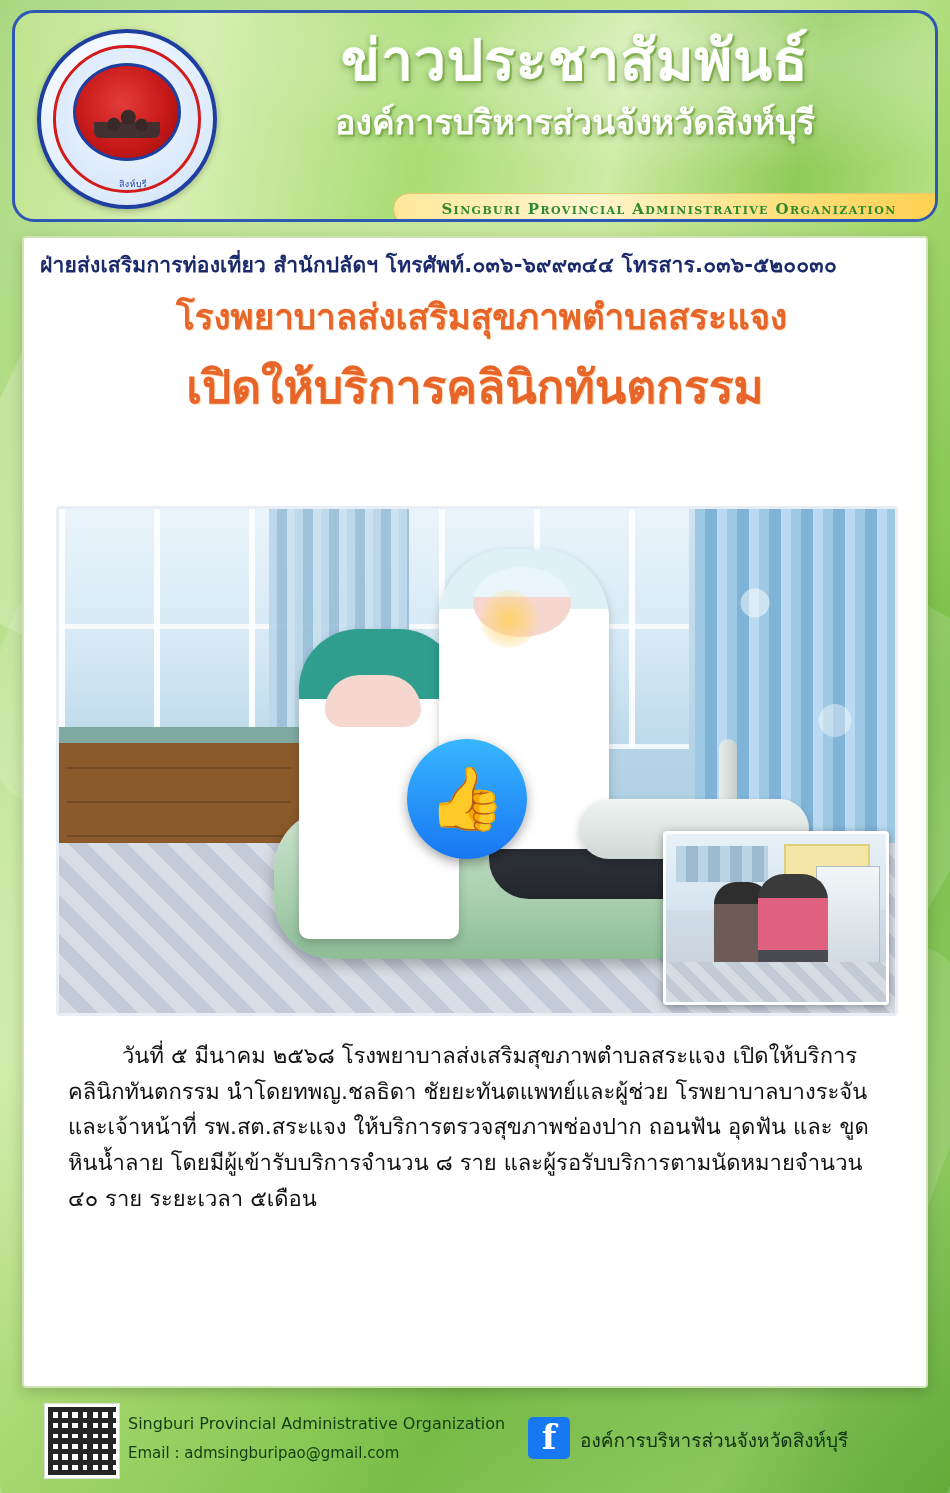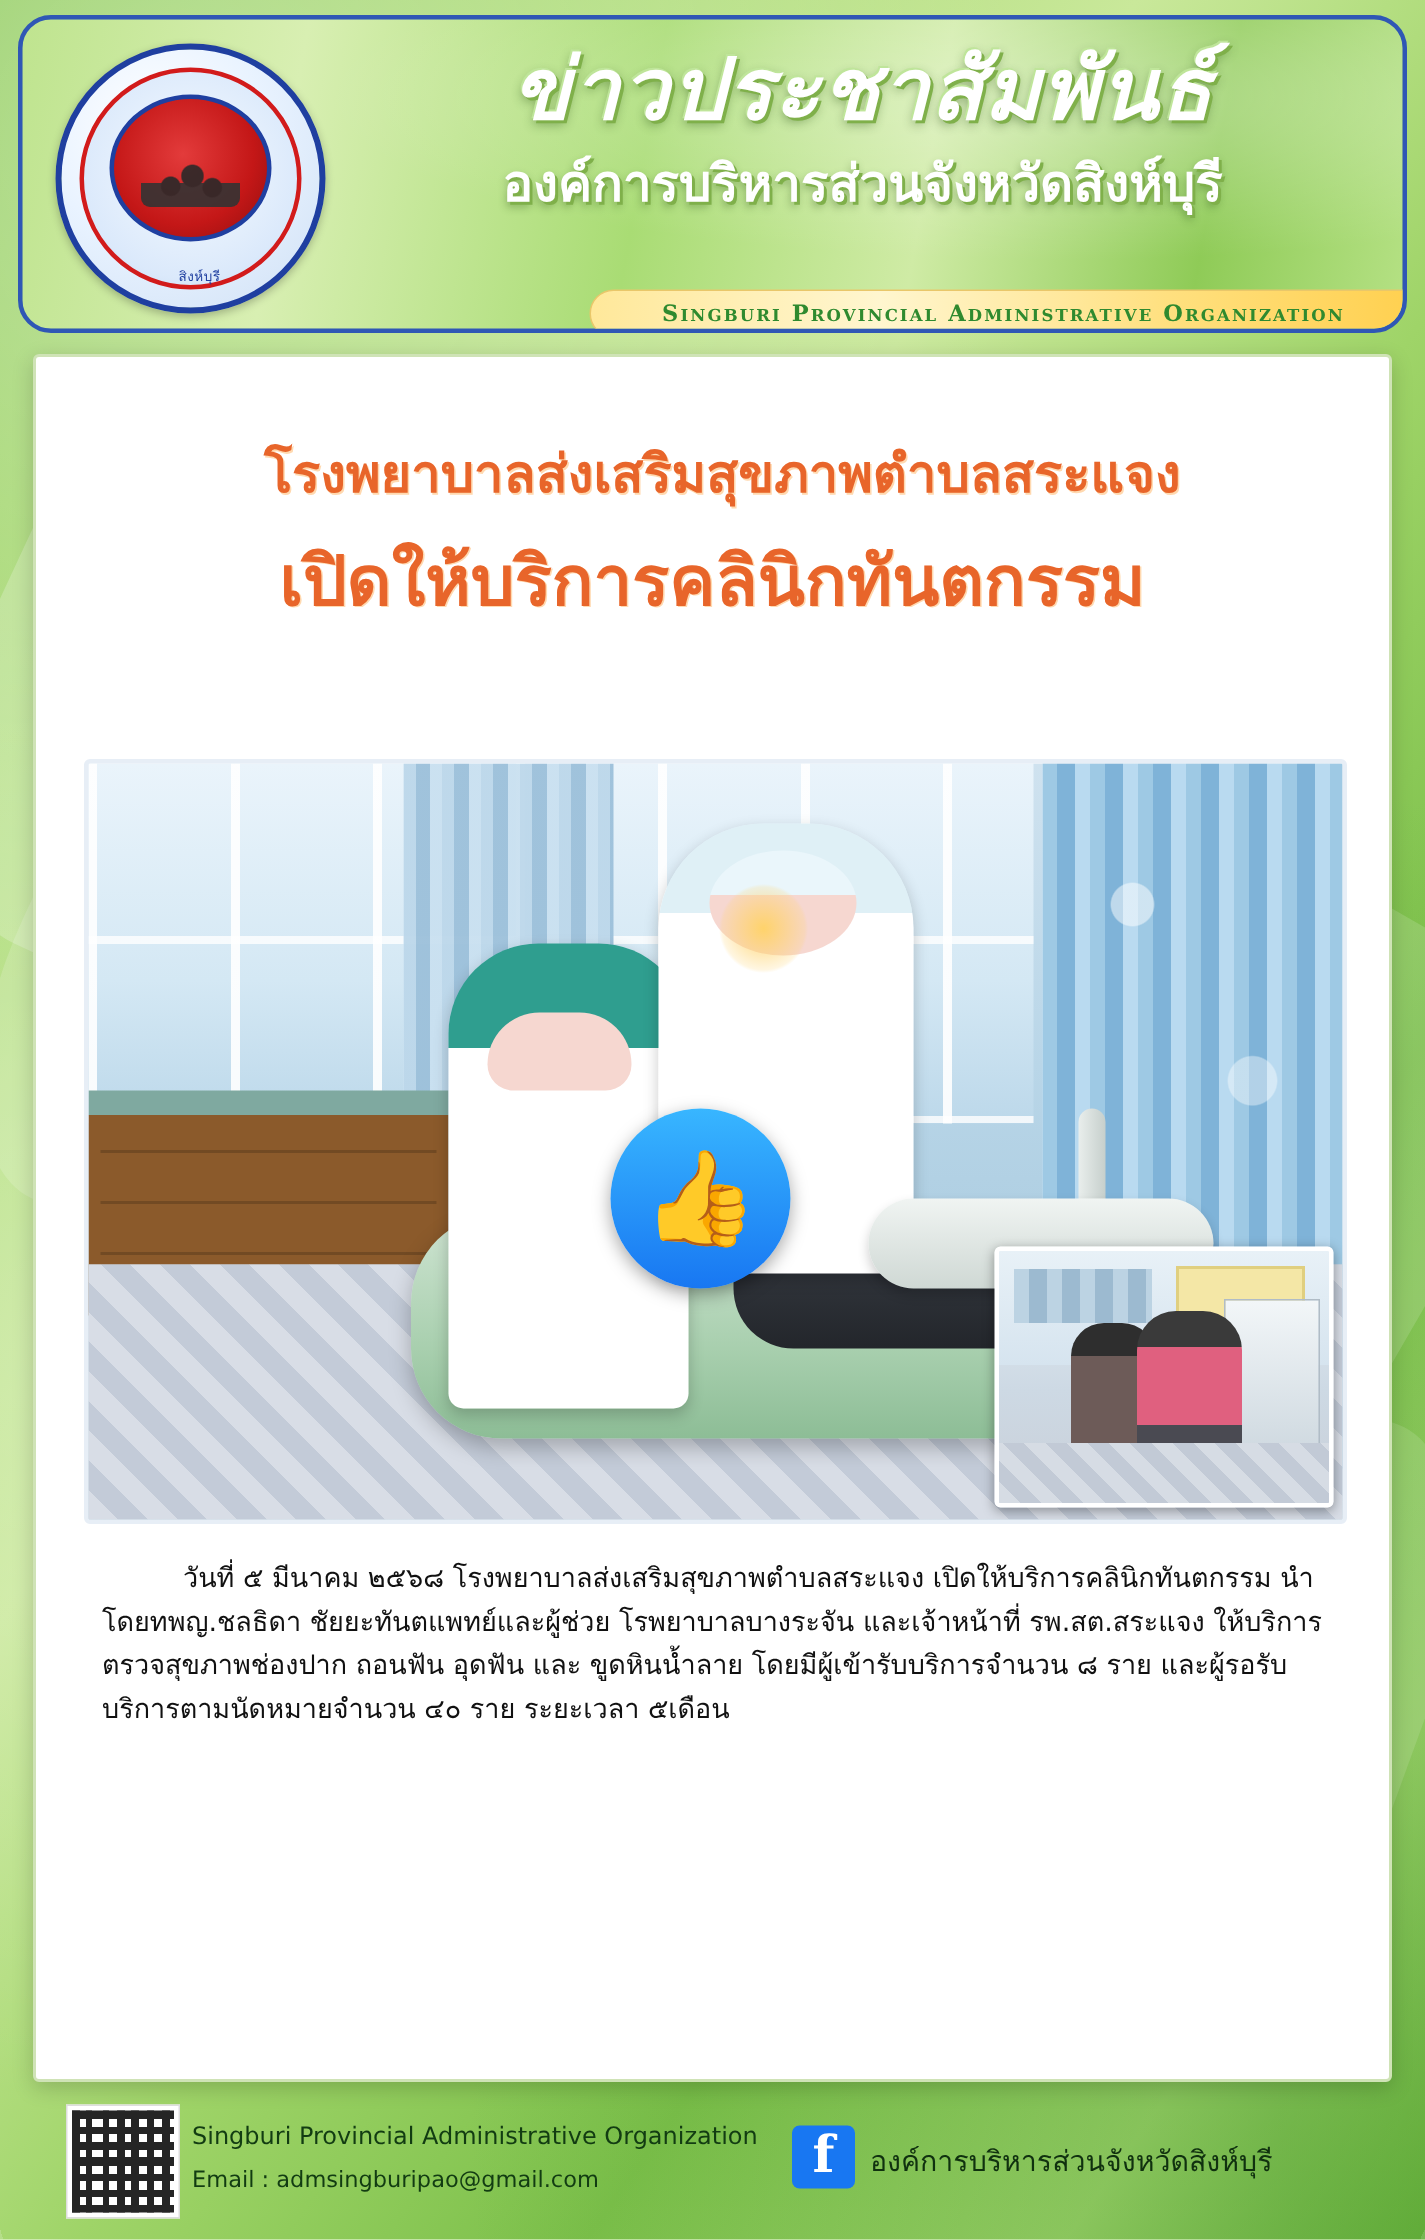--- a/index.html
+++ b/index.html
@@ -94,21 +94,20 @@
   .title-wrap { position:absolute; left: 218px; top: 18px; right: 18px; }
   .title-main {
     font-family: "DejaVu Sans", sans-serif;
     font-size: 57px; font-weight: bold;
     color: #ffffff;
     text-align:center;
     letter-spacing: 1px;
     text-shadow:
       2px 2px 0 #7fb04a, -1px -1px 0 #bfe59a, 0 3px 7px rgba(40,80,20,0.45);
     line-height: 1.05;
-    font-style: italic;
   }
   .title-sub {
     font-size: 34px; font-weight: bold; color:#ffffff; text-align:center;
     margin-top: 4px;
     text-shadow: 2px 2px 0 #7fb04a, 0 3px 6px rgba(40,80,20,0.4);
   }
   .eng-bar {
     position:absolute; left: 378px; top: 180px; width: 552px; height: 32px;
     border-radius: 16px 0 0 16px;
     background: linear-gradient(90deg, #ffe89a 0%, #fff6cf 35%, #ffe07f 70%, #ffd04f 100%);
@@ -286,21 +285,21 @@
     background: linear-gradient(180deg,#2e2e2e 0 22px,#6d5b58 22px 100%);
     border-radius: 22px 22px 6px 6px; }
   .inset .ins-machine { position:absolute; right: 6px; top: 32px; width: 64px; height: 120px;
     background: linear-gradient(180deg,#f2f6f8,#c9d4dc); border:1px solid #b0bcc6; }
   .inset .ins-floor { position:absolute; left:0; bottom:0; width:100%; height: 40px;
     background: repeating-linear-gradient(45deg,#d6dce4 0 10px,#c2cad6 10px 20px); }
 
   
   .body-text {
     position:absolute; left: 44px; right: 40px; top: 800px;
-    font-size: 18px; color:#111111;
+    font-size: 22px; color:#111111;
     line-height: 1.62;
     text-align: left;
     text-indent: 54px;
   }
 
   
   .footer {
     position:absolute; left: 0; right: 0; bottom: 0; height: 104px;
   }
   .qr {
@@ -356,20 +355,21 @@
     <div class="title-wrap">
       <div class="title-main">ข่าวประชาสัมพันธ์</div>
       <div class="title-sub">องค์การบริหารส่วนจังหวัดสิงห์บุรี</div>
     </div>
     <div class="eng-bar">
       <span>Singburi Provincial Administrative Organization</span>
     </div>
   </div>
 
   <div class="card">
+    <div class="dept-line">ฝ่ายส่งเสริมการท่องเที่ยว สำนักปลัดฯ  โทรศัพท์.๐๓๖-๖๙๙๓๔๔ โทรสาร.๐๓๖-๕๒๐๐๓๐</div>
     <div class="head1">โรงพยาบาลส่งเสริมสุขภาพตำบลสระแจง</div>
     <div class="head2">เปิดให้บริการคลินิกทันตกรรม</div>
 
     <div class="photo">
       <div class="ph-window"></div>
       <div class="ph-curtainL"></div>
       <div class="ph-curtainR"></div>
       <div class="ph-counter"></div>
       <div class="ph-floor"></div>
       <div class="ph-chair"></div>

